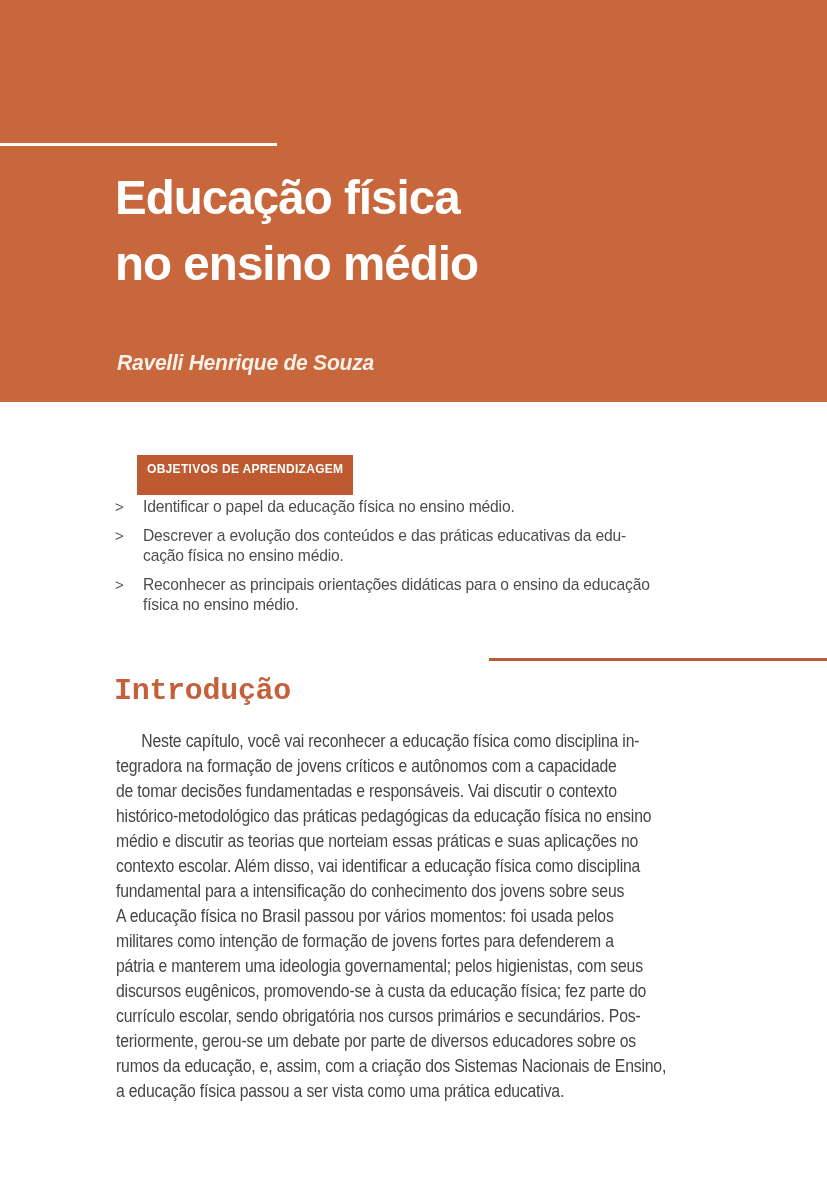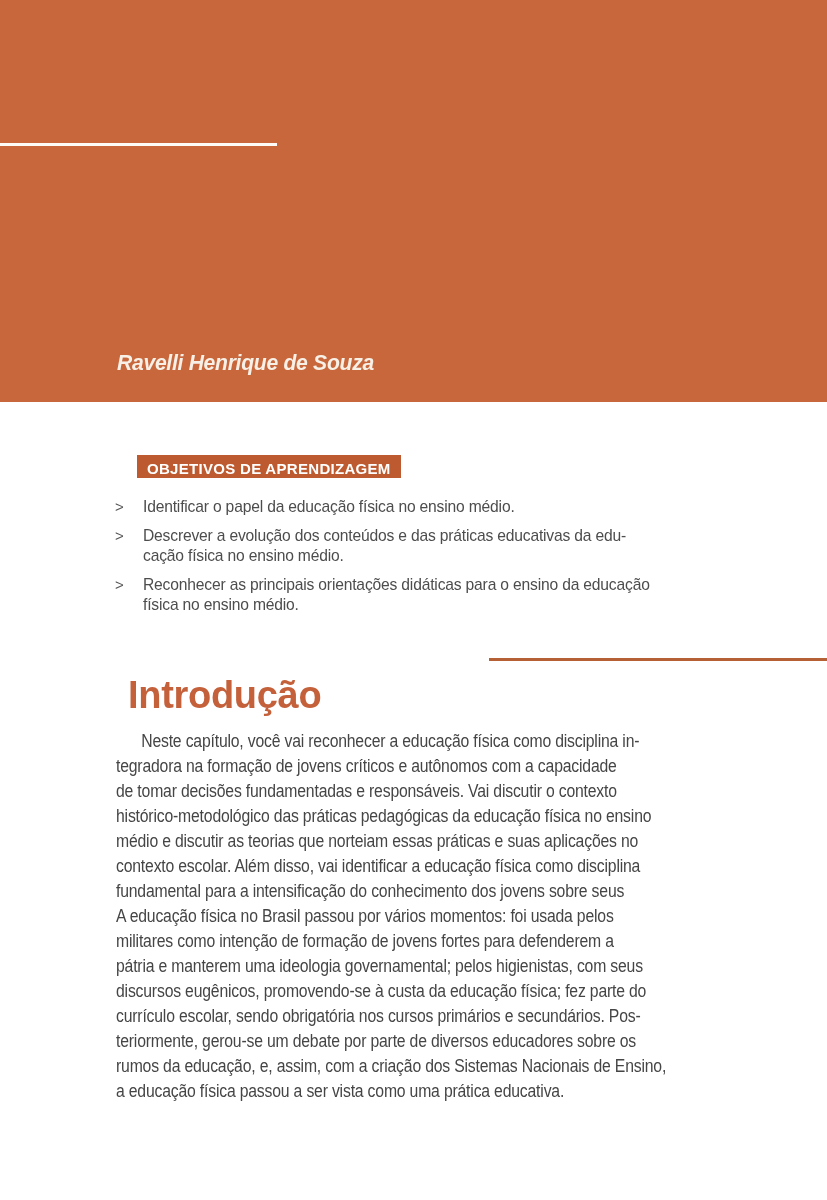--- a/index.html
+++ b/index.html
@@ -15,57 +15,61 @@
     font-size:49px;font-weight:bold;line-height:66px;letter-spacing:-1px;color:#FFFFFF;
   }
   .title span{display:block;white-space:nowrap;transform:scaleX(0.97);transform-origin:0 50%;}
   .author{
     position:absolute;left:117px;top:350px;margin:0;
     font-style:italic;font-weight:bold;font-size:22px;letter-spacing:-0.3px;color:#F7F0E7;
     white-space:nowrap;transform:scaleX(0.96);transform-origin:0 50%;
   }
   
   .badge{
-    position:absolute;left:137px;top:455px;height:23px;
+    position:absolute;left:137px;top:455px;height:40px;
     background:#BE5A2F;color:#FFFFFF;
-    font-weight:bold;font-size:15px;line-height:28px;letter-spacing:0.3px;
+    font-weight:bold;font-size:12px;line-height:28px;letter-spacing:0.3px;
     padding:0 10px;white-space:nowrap;
   }
   .objectives{position:absolute;left:115px;top:497px;width:590px;}
   .objective-item{display:flex;margin-bottom:9px;color:#4D4D4D;}
   .objective-marker{
     flex:0 0 28px;font-size:15px;line-height:20px;color:#565656;
   }
   .objective-lines{flex:1 1 auto;}
   .obj-line{
     display:block;height:20px;line-height:20px;font-size:17px;letter-spacing:-0.2px;
     white-space:nowrap;transform:scaleX(0.92);transform-origin:0 50%;
   }
   
   .divider{position:absolute;left:489px;top:658px;width:338px;height:3px;background:#B66035;border:0;margin:0;}
   
   .intro-heading{
-    position:absolute;left:128px;top:674px;margin:0;
-    font-size:38px;font-weight:bold;letter-spacing:-0.3px;color:#C4613B;
+    position:absolute;left:114px;top:674px;margin:0;
+    font-size:30px;font-weight:bold;letter-spacing:-0.3px;color:#C4613B;font-family:Liberation Mono, monospace;
   }
   .body-copy{position:absolute;left:116px;top:729px;width:592px;color:#454545;}
   .para{margin:0;}
   .para-line{
     display:block;height:25px;line-height:25px;font-size:17.5px;letter-spacing:-0.2px;
     white-space:nowrap;transform:scaleX(0.90);transform-origin:0 50%;
   }
   .para-line.indent{text-indent:28px;}
 </style>
 </head>
 <body>
 
 <div class="page">
 
   <header class="hero" style="background: rgb(200, 102, 60);">
     <div class="hero-rule" style="background: rgb(253, 252, 248);"></div>
+    <h1 class="title" style="color: rgb(255, 255, 255);">
+      <span>Educação física</span>
+      <span>no ensino médio</span>
+    </h1>
     <p class="author" style="color: rgb(247, 240, 231);">Ravelli Henrique de Souza</p>
   </header>
 
   <main>
     <div class="badge" style="background: rgb(190, 90, 47); color: rgb(255, 255, 255);">OBJETIVOS DE APRENDIZAGEM</div>
 
     <div class="objectives" style="color: rgb(77, 77, 77);">
         <div class="objective-item">
           <span class="objective-marker">&gt;</span>
           <div class="objective-lines">

